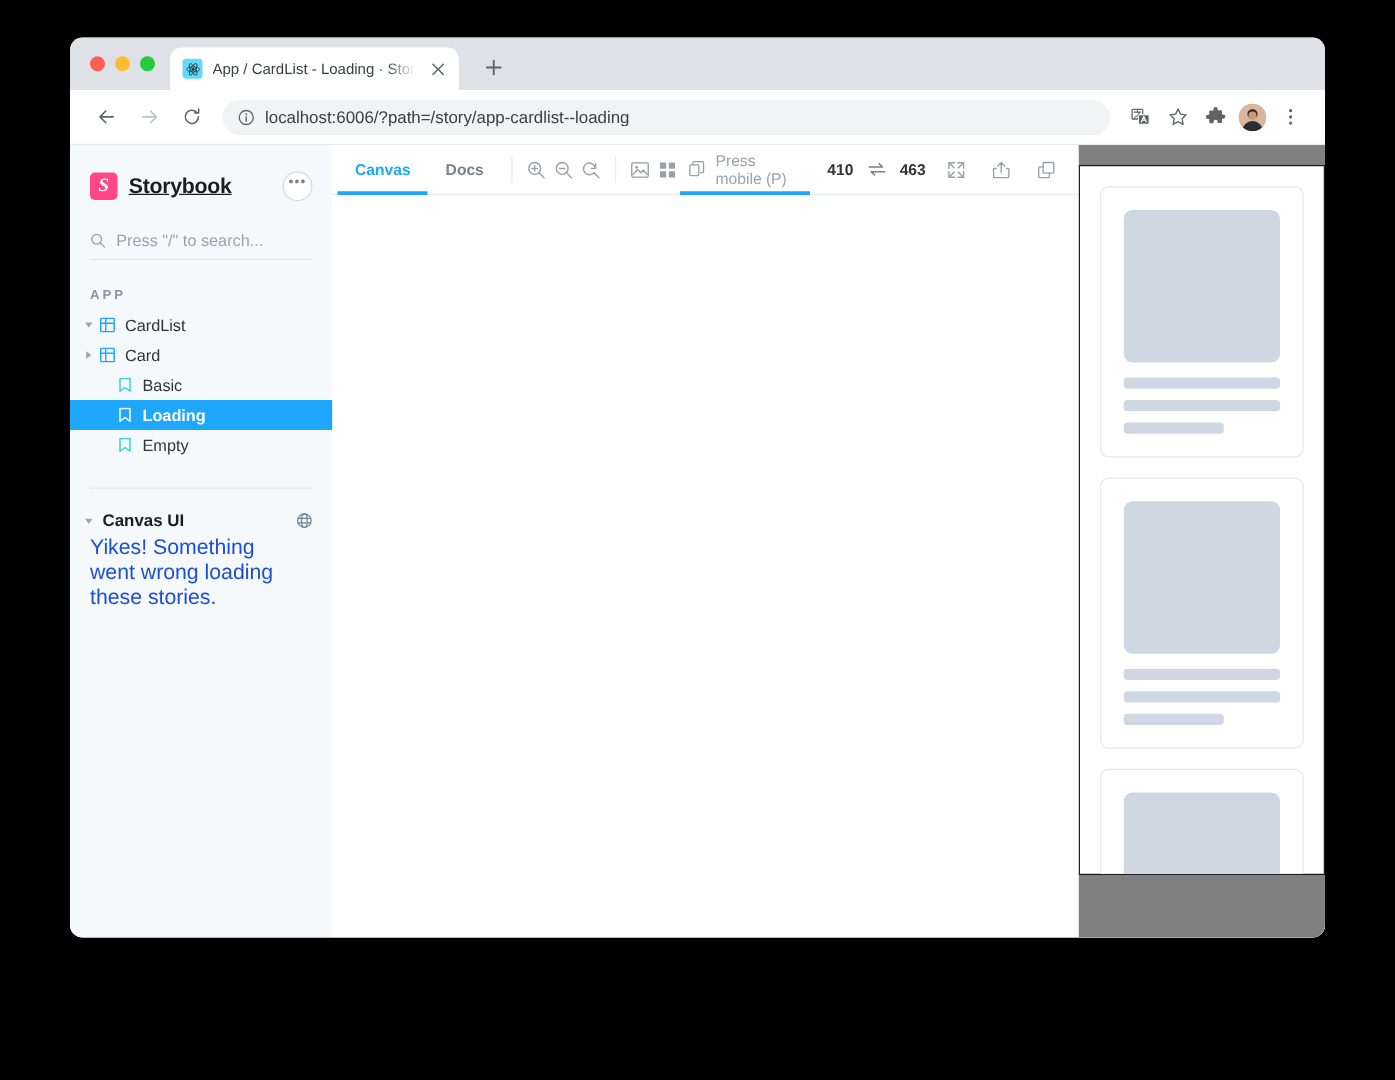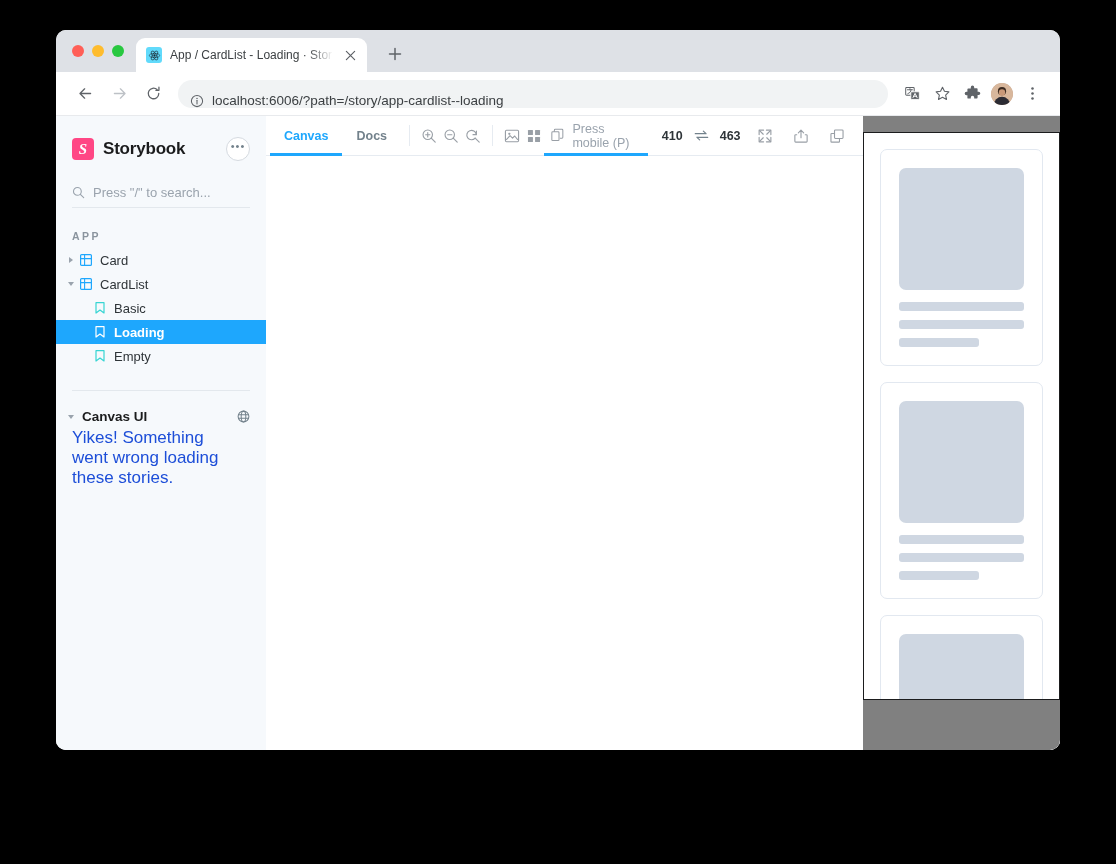--- a/index.html
+++ b/index.html
@@ -124,21 +124,21 @@
     border-radius: 50%;
   }
   .navbtn.disabled { color: #bdc1c6; }
 
   .omnibox {
     flex: 1 1 auto;
     height: 28px;
     background: #f1f3f4;
     border-radius: 14px;
     display: flex;
-    align-items: flex-end;
+    align-items: center;
     gap: 8px;
     padding: 0 12px;
     margin-left: 6px;
     margin-right: 6px;
     cursor: text;
   }
   .omnibox .url {
     font-size: 13.5px;
     color: #3c4043;
     white-space: nowrap;
@@ -209,20 +209,21 @@
     font-weight: bold;
     font-family: "Liberation Serif", serif;
     font-style: italic;
     line-height: 1;
   }
   .sb-logo-text {
     font-size: 17px;
     font-weight: bold;
     color: #1b1c1d;
     letter-spacing: -0.2px;
+    text-decoration: underline;
   }
   .sb-menu-btn {
     margin-left: auto;
     width: 24px; height: 24px;
     border: 1px solid #d5dae0;
     border-radius: 50%;
     background: #fff;
     display: flex; align-items: center; justify-content: center;
     cursor: pointer;
     color: #73828c;
@@ -588,46 +589,46 @@
               <path d="M9 9 L12.6 12.6" stroke="currentColor" stroke-width="1.2" stroke-linecap="round"></path>
             </svg>
           </span>
           <span class="ph">Press "/" to search...</span>
         </div>
 
         <div class="sb-section-label">APP</div>
 
         <div class="sb-item">
           <span class="expander">
-            <svg width="6" height="8" viewBox="0 0 6 8">
-                <path d="M1 1 L5 4 L1 7 Z" fill="currentColor"></path>
+            <svg width="8" height="6" viewBox="0 0 8 6">
+                <path d="M1 1 L7 1 L4 5 Z" fill="currentColor"></path>
               </svg>
           </span>
           <span class="ico">
             <svg width="12" height="12" viewBox="0 0 12 12">
               <rect x="0.6" y="0.6" width="10.8" height="10.8" rx="1" fill="none" stroke="#1ea7fd" stroke-width="1.2"></rect>
               <path d="M0.6 4.6 H11.4 M4.6 0.6 V11.4" stroke="#1ea7fd" stroke-width="1.1"></path>
             </svg>
           </span>
-          <span class="lbl">Card</span>
+          <span class="lbl">CardList</span>
         </div>
 
         <div class="sb-item">
           <span class="expander">
-            <svg width="8" height="6" viewBox="0 0 8 6">
-                <path d="M1 1 L7 1 L4 5 Z" fill="currentColor"></path>
+            <svg width="6" height="8" viewBox="0 0 6 8">
+                <path d="M1 1 L5 4 L1 7 Z" fill="currentColor"></path>
               </svg>
           </span>
           <span class="ico">
             <svg width="12" height="12" viewBox="0 0 12 12">
               <rect x="0.6" y="0.6" width="10.8" height="10.8" rx="1" fill="none" stroke="#1ea7fd" stroke-width="1.2"></rect>
               <path d="M0.6 4.6 H11.4 M4.6 0.6 V11.4" stroke="#1ea7fd" stroke-width="1.1"></path>
             </svg>
           </span>
-          <span class="lbl">CardList</span>
+          <span class="lbl">Card</span>
         </div>
 
         <div class="sb-item depth1">
           <span class="leaf-pad"></span>
           <span class="ico">
             <svg width="10" height="12" viewBox="0 0 10 12">
               <path d="M1 0.7 H9 V11 L5 8 L1 11 Z" fill="none" stroke="#37d5d3" stroke-width="1.2" stroke-linejoin="round"></path>
             </svg>
           </span>
           <span class="lbl">Basic</span>

